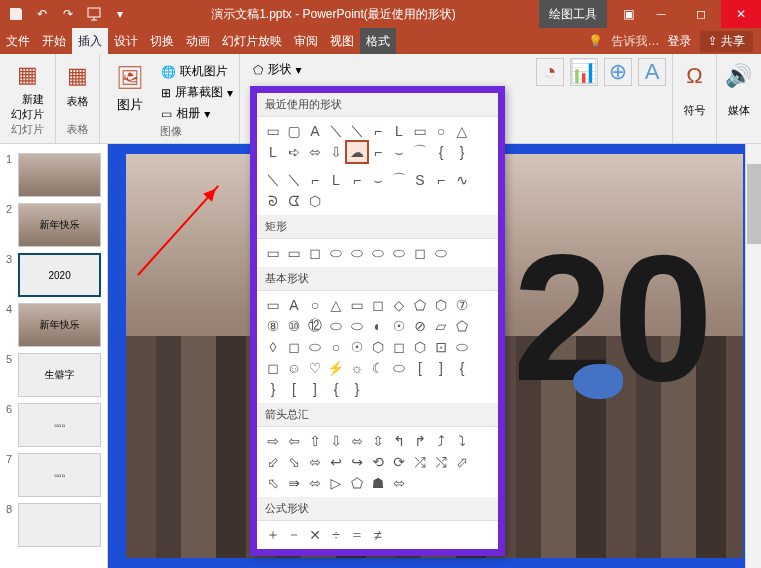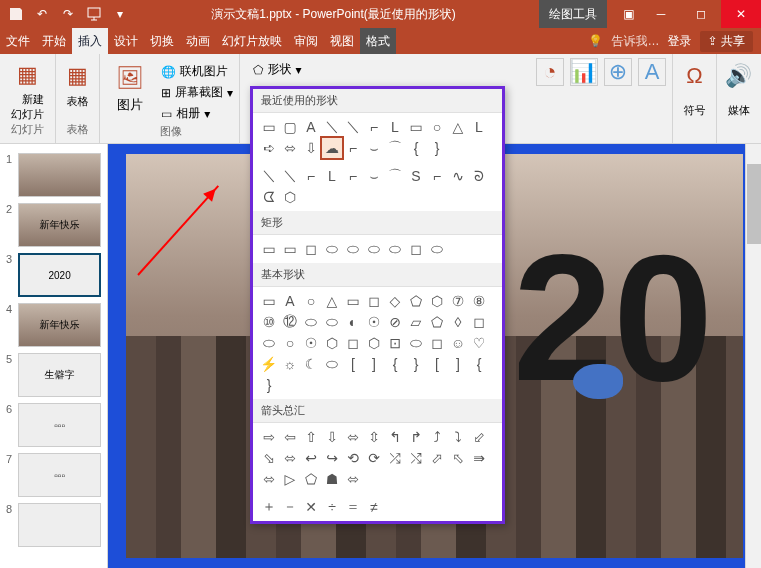--- a/index.html
+++ b/index.html
@@ -29,21 +29,21 @@
 .thumb{display:flex;gap:4px;padding:3px 6px;align-items:flex-start}
 .tnum{width:10px;color:#666;font-size:11px}
 .tbox{width:100px;height:44px;border:1px solid #ccc;background:#eee;display:flex;align-items:center;justify-content:center;font-size:10px;overflow:hidden}
 .tbox.sel{border:2px solid #0c4a6e}
 .tbox.city{background:linear-gradient(180deg,#c4b5a8 0%,#8a7568 100%)}
 .canvas{flex:1;background:#1d4ed8;position:relative;overflow:hidden}
 .slide{position:absolute;left:18px;top:10px;right:18px;bottom:10px;background:linear-gradient(180deg,#d4c5b8 0%,#9a8578 40%,#6b5a50 100%);overflow:hidden}
 .bigtext{position:absolute;right:30px;top:60px;font-size:180px;font-weight:bold;color:#1a1a1a;font-family:Arial}
 .blueblob{position:absolute;right:120px;top:210px;width:50px;height:35px;background:#4472c4;border-radius:50% 40% 45% 50%}
 .buildings{position:absolute;bottom:0;left:0;right:0;height:55%;background:repeating-linear-gradient(90deg,#5a4a42 0 30px,#4a3c36 30px 55px,#6b5a50 55px 90px,#3d322c 90px 120px)}
-.shapes-dropdown{position:absolute;left:250px;top:86px;width:255px;background:#fff;border:3px solid #6d28d9;box-shadow:2px 2px 8px rgba(0,0,0,0.3);z-index:100;max-height:470px;overflow-y:auto}
+.shapes-dropdown{position:absolute;left:250px;top:86px;width:255px;background:#fff;border:7px solid #6d28d9;box-shadow:2px 2px 8px rgba(0,0,0,0.3);z-index:100;max-height:470px;overflow-y:auto}
 .sd-header{background:#f1f1f1;padding:4px 8px;font-size:11px;color:#444;border-bottom:1px solid #e0e0e0}
 .sd-grid{display:flex;flex-wrap:wrap;padding:4px 6px;gap:1px}
 .sd-cell{width:20px;height:20px;display:flex;align-items:center;justify-content:center;font-size:14px;color:#555;cursor:pointer}
 .sd-cell.hl{background:#fbe5d6;outline:2px solid #b7472a}
 .arrow{position:absolute;left:138px;top:274px;width:120px;height:2px;background:#ff0000;transform:rotate(-48deg);transform-origin:left center;z-index:101}
 .arrow::after{content:"";position:absolute;right:-2px;top:-5px;border:6px solid transparent;border-left:12px solid #ff0000}
 .vscroll{position:absolute;right:0;top:0;width:16px;height:100%;background:#f1f1f1;border-left:1px solid #d4d4d4}
 .vthumb{position:absolute;top:20px;width:14px;left:1px;height:80px;background:#c1c1c1}
 .lightbulb{color:#fff;opacity:0.7}
 svg{display:block}
@@ -311,20 +311,21 @@
       <div class="sd-cell">⤭</div>
       <div class="sd-cell">⬀</div>
       <div class="sd-cell">⬁</div>
       <div class="sd-cell">⇛</div>
       <div class="sd-cell">⬄</div>
       <div class="sd-cell">▷</div>
       <div class="sd-cell">⬠</div>
       <div class="sd-cell">☗</div>
       <div class="sd-cell">⬄</div>
     </div>
+  <div class="sd-header">公式形状</div>
   <div class="sd-grid" id="g-formula">
       <div class="sd-cell">＋</div>
       <div class="sd-cell">－</div>
       <div class="sd-cell">✕</div>
       <div class="sd-cell">÷</div>
       <div class="sd-cell">＝</div>
       <div class="sd-cell">≠</div>
     </div>
 
 </div>

